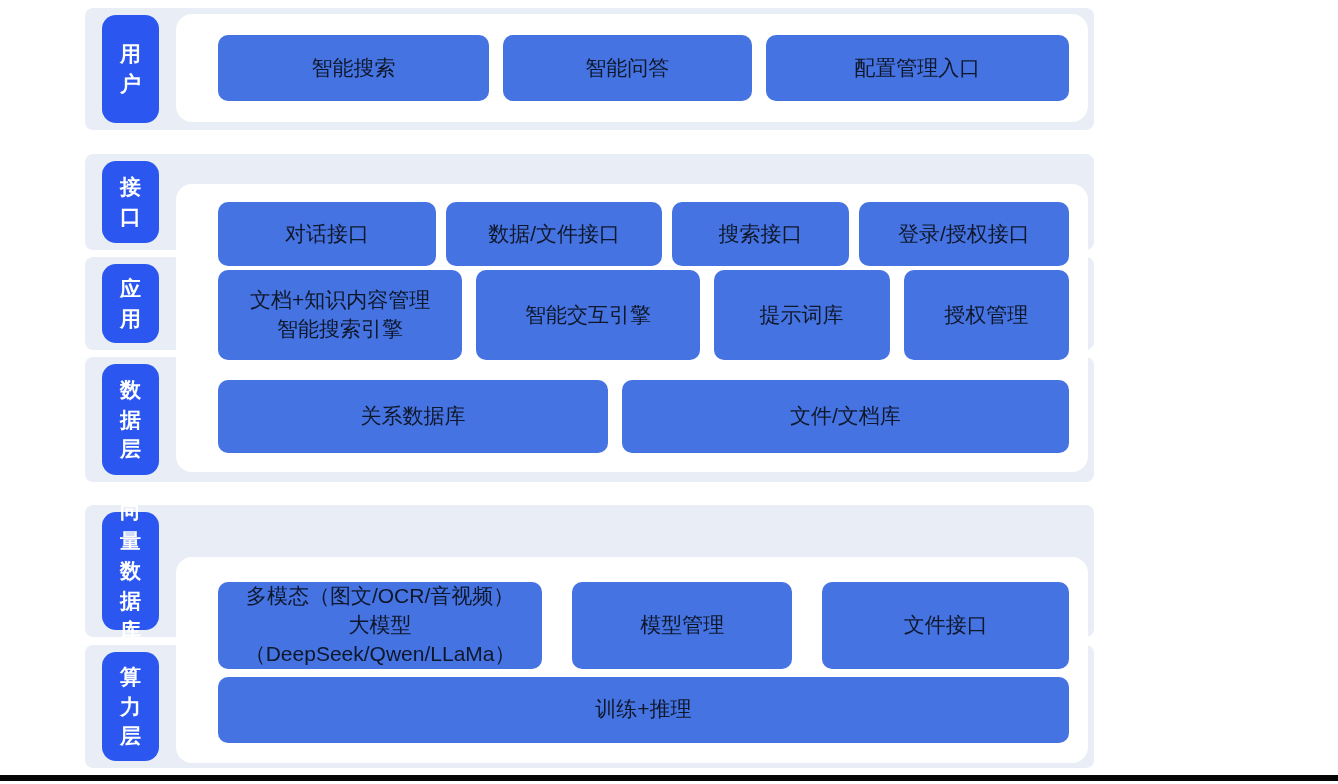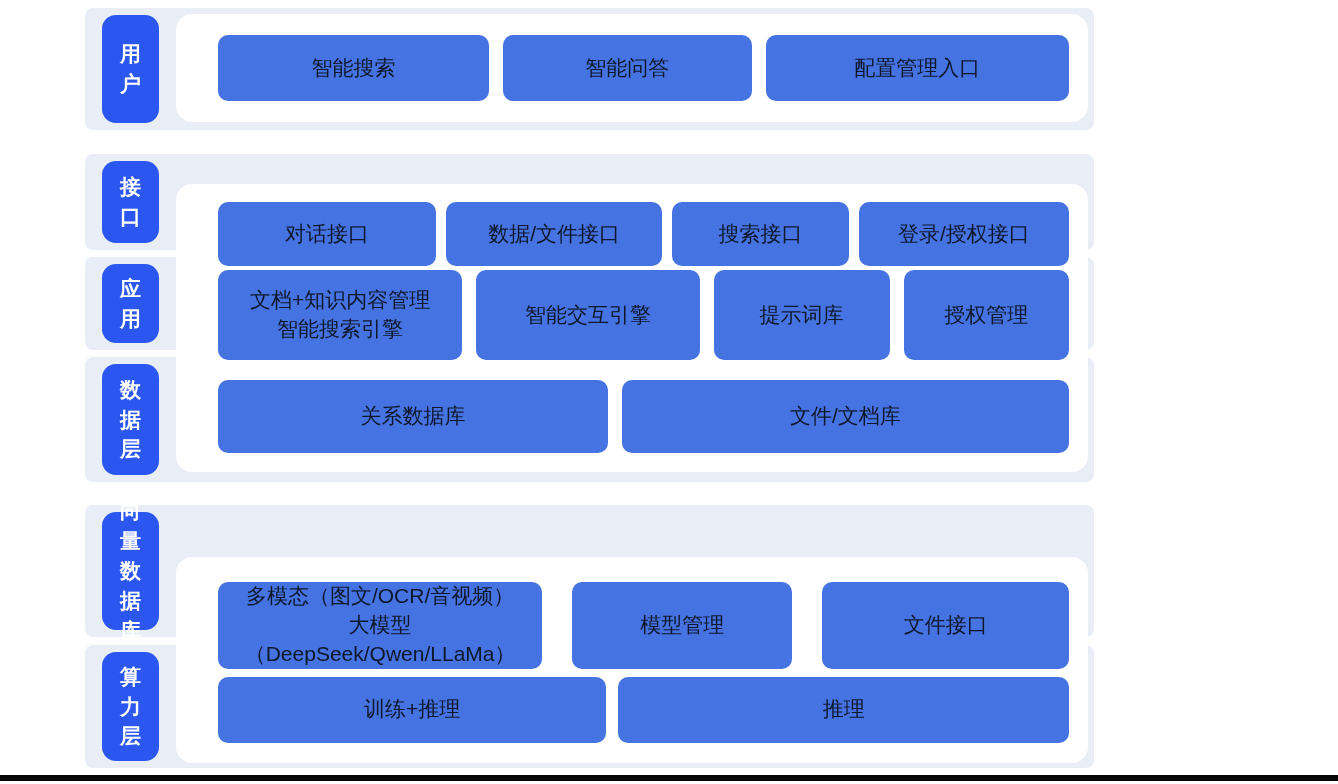--- a/index.html
+++ b/index.html
@@ -126,20 +126,19 @@
     </div>
     <div class="panel">
       <div class="row row-1">
         <div class="btn" style="flex:394 1 0">多模态（图文/OCR/音视频）
 大模型（DeepSeek/Qwen/LLaMa）</div>
         <div class="btn" style="flex:261 1 0">模型管理</div>
         <div class="btn" style="flex:295 1 0">文件接口</div>
       </div>
       <div class="row row-2">
         <div class="btn" style="flex:462 1 0">训练+推理</div>
-        <div class="btn" style="flex:539 1 0">推理</div>
       </div>
     </div>
   </div>
 
 </div>
 
 <div class="footer-bar"></div>
 
 </body></html>

